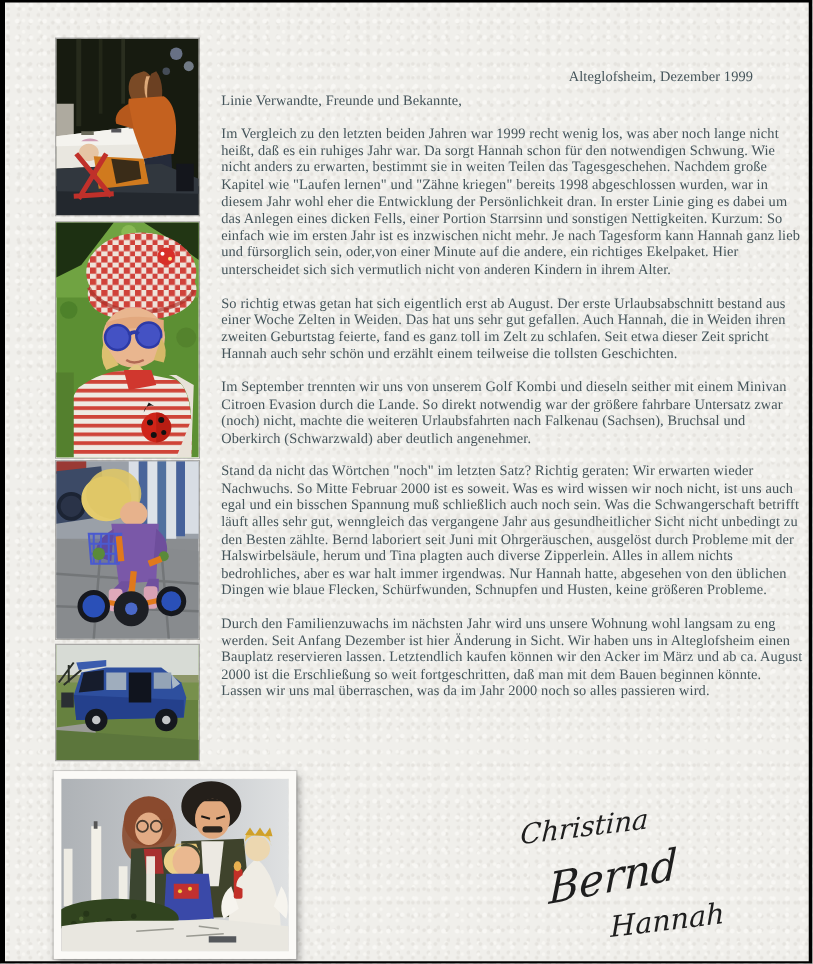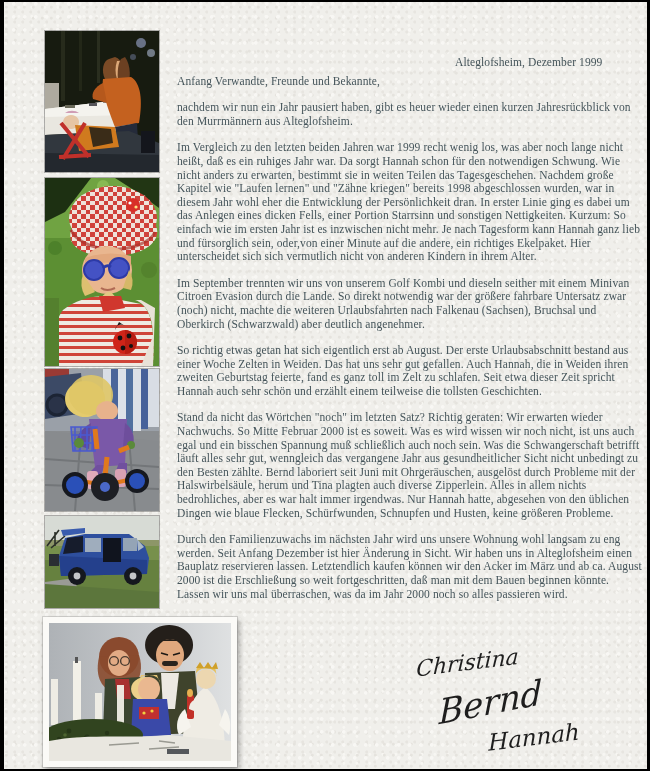--- a/index.html
+++ b/index.html
@@ -265,25 +265,24 @@
       <ellipse cx="141" cy="70" rx="3" ry="4" fill="#e8b050"></ellipse>
       <path d="M150,76 C144,76 140,80 140,86 L150,90 Z" fill="#efece4"></path>
       <path d="M0,118 C40,110 90,116 120,112 L182,118 L182,138 L0,138 Z" fill="#e9e7e0"></path>
       <path d="M60,122 L90,120 M100,126 L130,124 M110,118 L126,120" stroke="#9a9a92" stroke-width="1.4"></path>
       <rect x="118" y="126" width="22" height="5" fill="#55585c"></rect>
     </svg>
   </span>
 
   <div class="letter-body">
     <div class="date-line">Alteglofsheim, Dezember 1999</div>
-    <p class="salutation">Anfang Verwandte, Freunde und Bekannte,</p>
-    <p>nachdem wir nun ein Jahr pausiert haben, gibt es heuer wieder einen kurzen Jahresrückblick von den Murrmännern aus Alteglofsheim.</p>
+    <p class="salutation">Linie Verwandte, Freunde und Bekannte,</p>
     <p>Im Vergleich zu den letzten beiden Jahren war 1999 recht wenig los, was aber noch lange nicht heißt, daß es ein ruhiges Jahr war. Da sorgt Hannah schon für den notwendigen Schwung. Wie nicht anders zu erwarten, bestimmt sie in weiten Teilen das Tagesgeschehen. Nachdem große Kapitel wie "Laufen lernen" und "Zähne kriegen" bereits 1998 abgeschlossen wurden, war in diesem Jahr wohl eher die Entwicklung der Persönlichkeit dran. In erster Linie ging es dabei um das Anlegen eines dicken Fells, einer Portion Starrsinn und sonstigen Nettigkeiten. Kurzum: So einfach wie im ersten Jahr ist es inzwischen nicht mehr. Je nach Tagesform kann Hannah ganz lieb und fürsorglich sein, oder,von einer Minute auf die andere, ein richtiges Ekelpaket. Hier unterscheidet sich sich vermutlich nicht von anderen Kindern in ihrem Alter.</p>
+    <p>So richtig etwas getan hat sich eigentlich erst ab August. Der erste Urlaubsabschnitt bestand aus einer Woche Zelten in Weiden. Das hat uns sehr gut gefallen. Auch Hannah, die in Weiden ihren zweiten Geburtstag feierte, fand es ganz toll im Zelt zu schlafen. Seit etwa dieser Zeit spricht Hannah auch sehr schön und erzählt einem teilweise die tollsten Geschichten.</p>
     <p>Im September trennten wir uns von unserem Golf Kombi und dieseln seither mit einem Minivan Citroen Evasion durch die Lande. So direkt notwendig war der größere fahrbare Untersatz zwar (noch) nicht, machte die weiteren Urlaubsfahrten nach Falkenau (Sachsen), Bruchsal und Oberkirch (Schwarzwald) aber deutlich angenehmer.</p>
-    <p>So richtig etwas getan hat sich eigentlich erst ab August. Der erste Urlaubsabschnitt bestand aus einer Woche Zelten in Weiden. Das hat uns sehr gut gefallen. Auch Hannah, die in Weiden ihren zweiten Geburtstag feierte, fand es ganz toll im Zelt zu schlafen. Seit etwa dieser Zeit spricht Hannah auch sehr schön und erzählt einem teilweise die tollsten Geschichten.</p>
     <p>Stand da nicht das Wörtchen "noch" im letzten Satz? Richtig geraten: Wir erwarten wieder Nachwuchs. So Mitte Februar 2000 ist es soweit. Was es wird wissen wir noch nicht, ist uns auch egal und ein bisschen Spannung muß schließlich auch noch sein. Was die Schwangerschaft betrifft läuft alles sehr gut, wenngleich das vergangene Jahr aus gesundheitlicher Sicht nicht unbedingt zu den Besten zählte. Bernd laboriert seit Juni mit Ohrgeräuschen, ausgelöst durch Probleme mit der Halswirbelsäule, herum und Tina plagten auch diverse Zipperlein. Alles in allem nichts bedrohliches, aber es war halt immer irgendwas. Nur Hannah hatte, abgesehen von den üblichen Dingen wie blaue Flecken, Schürfwunden, Schnupfen und Husten, keine größeren Probleme.</p>
     <p>Durch den Familienzuwachs im nächsten Jahr wird uns unsere Wohnung wohl langsam zu eng werden. Seit Anfang Dezember ist hier Änderung in Sicht. Wir haben uns in Alteglofsheim einen Bauplatz reservieren lassen. Letztendlich kaufen können wir den Acker im März und ab ca. August 2000 ist die Erschließung so weit fortgeschritten, daß man mit dem Bauen beginnen könnte. Lassen wir uns mal überraschen, was da im Jahr 2000 noch so alles passieren wird.</p>
   </div>
 
 
   <span class="sig sig-christina">Christina</span>
   <span class="sig sig-bernd">Bernd</span>
   <span class="sig sig-hannah">Hannah</span>
 
 </div>

